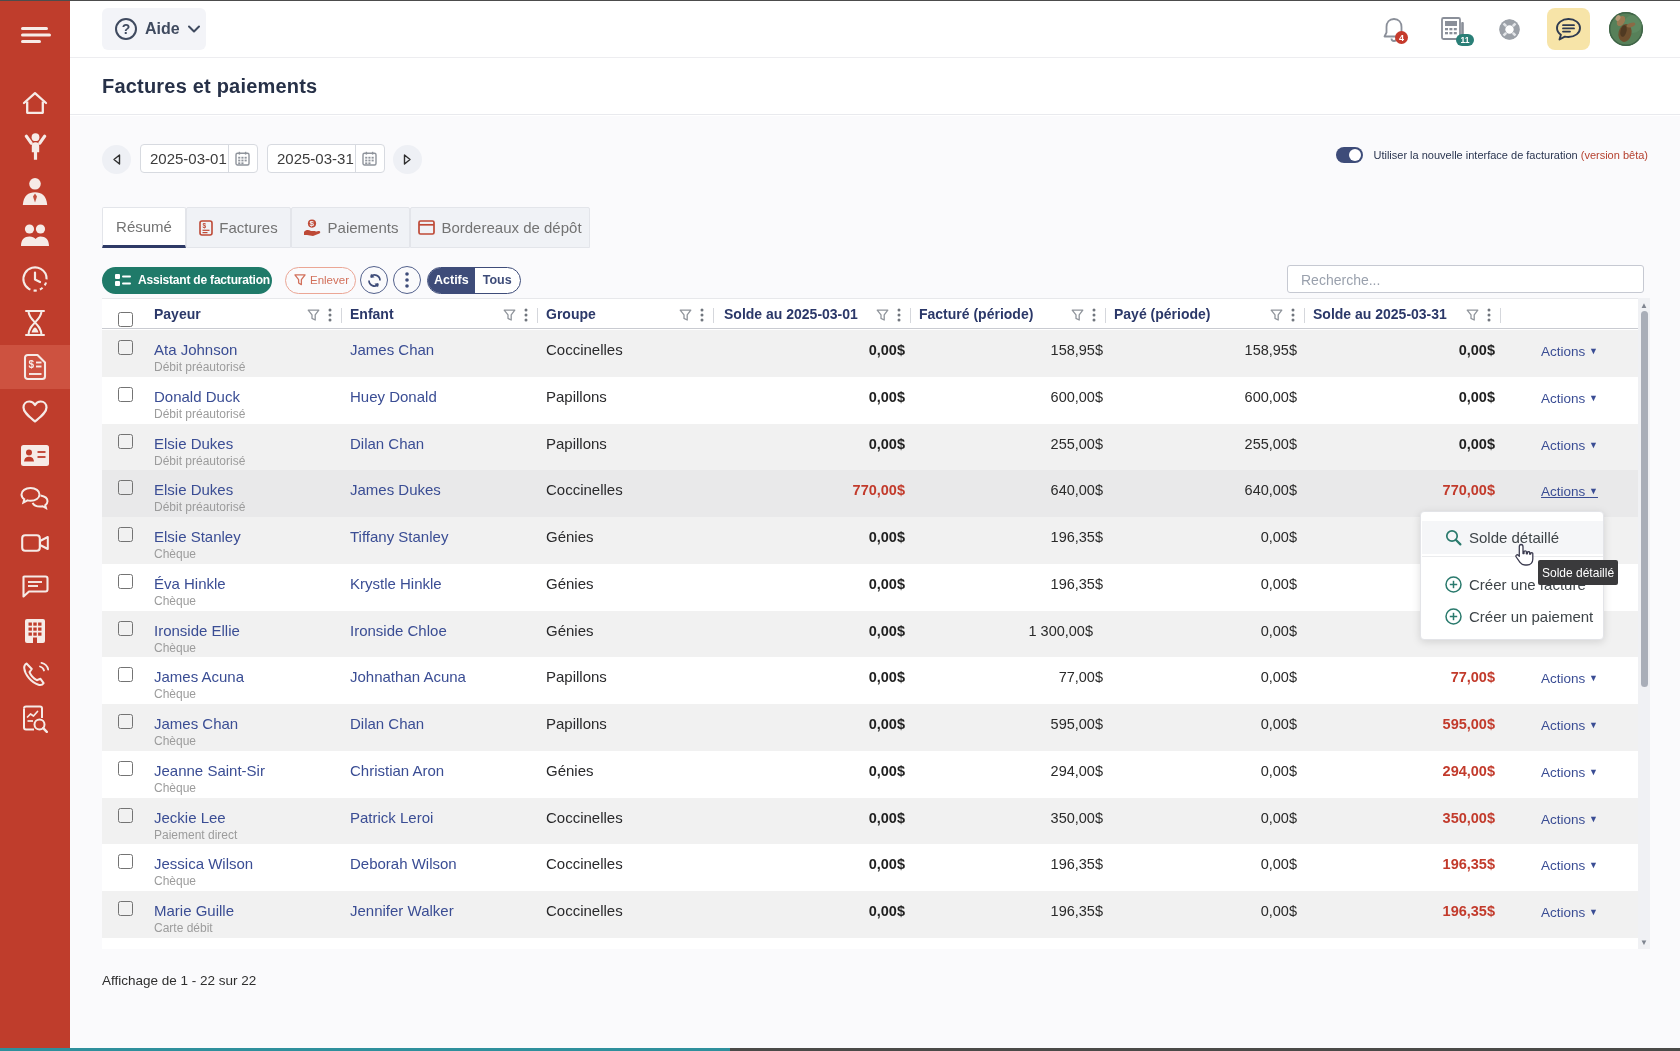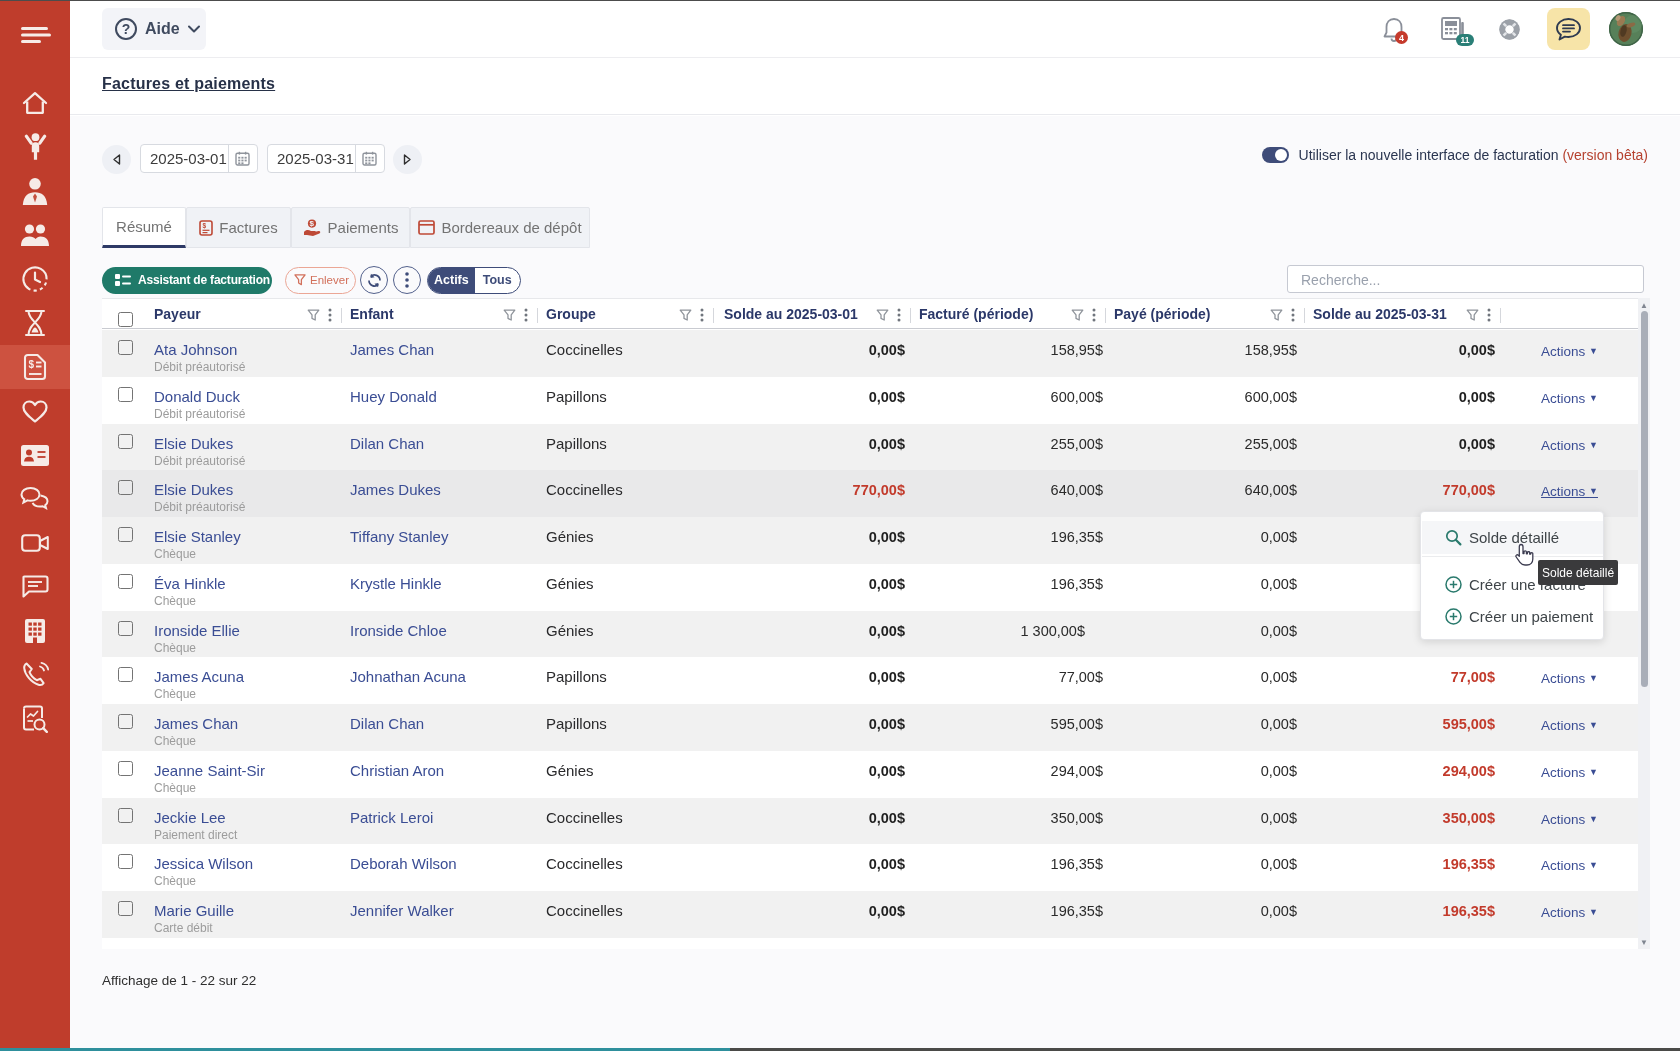--- a/index.html
+++ b/index.html
@@ -20,37 +20,37 @@
 .aide .qm { width:22px; height:22px; border:2px solid #3f4a5f; border-radius:50%; margin-left:13px; display:flex; align-items:center; justify-content:center; font-size:14px; font-weight:bold; color:#3f4a5f; }
 .aide .txt { font-size:16px; font-weight:bold; color:#3f4a5f; margin-left:8px; }
 .aide .chev { margin-left:8px; }
 .ticon { position:absolute; top:0; }
 .badge { position:absolute; border-radius:8px; color:#fff; font-weight:bold; display:flex; align-items:center; justify-content:center; }
 .chatbtn { position:absolute; left:1477px; top:8px; width:43px; height:42px; background:#f7e4a8; border-radius:8px; display:flex; align-items:center; justify-content:center; }
 .avatar { position:absolute; left:1539px; top:12px; width:34px; height:34px; border-radius:50%; overflow:hidden; }
 
 
 .titlebar { position:absolute; left:70px; top:59px; width:1610px; height:56px; background:#fff; border-bottom:1px solid #e9eaee; z-index:3; }
-.titlebar h1 { position:absolute; left:32px; top:16px; font-size:16px; font-weight:bold; color:#273148; letter-spacing:.2px;text-decoration:underline; }
+.titlebar h1 { position:absolute; left:32px; top:16px; font-size:20px; font-weight:bold; color:#273148; letter-spacing:.2px; }
 
 
 .content { position:absolute; left:70px; top:116px; width:1610px; height:935px; background:#fafafc; }
 
 
 .circbtn { position:absolute; width:29px; height:29px; border-radius:50%; background:#eef0f5; display:flex; align-items:center; justify-content:center; }
 .dategrp { position:absolute; height:29px; background:#fff; border:1px solid #d7dae0; border-radius:4px; display:flex; align-items:center; }
 .dategrp .dtxt { font-size:15px; color:#3c3c3c; padding-left:9px; width:88px; white-space:nowrap; overflow:visible; }
 .dategrp .sep { width:1px; height:29px; background:#d7dae0; }
 .dategrp .cal { width:29px; display:flex; align-items:center; justify-content:center; }
 
 
 .togglerow { position:absolute; top:31px; right:32px; display:flex; align-items:center; }
 .switch { width:27px; height:16px; border-radius:8px; background:#3e4c79; position:relative; margin-right:10px; }
 .switch .knob { position:absolute; right:2px; top:2px; width:12px; height:12px; background:#fff; border-radius:50%; }
-.togglerow .lbl { font-size:14px; color:#2a3550; }
+.togglerow .lbl { font-size:11px; color:#2a3550; }
 .togglerow .beta { color:#b5412f; }
 
 
 .tabs { position:absolute; left:32px; top:91px; height:35px; display:flex; }
 .tab { height:41px; border:1px solid #e3e5ea; background:#f0f2f6; display:flex; align-items:center; justify-content:center; font-size:15px; color:#737373; border-radius:2px 2px 0 0; margin-right:0px; }
 .tab svg { margin-right:6px; }
 .tab.active { background:#fff; border-bottom:3px solid #2e3a66; font-weight:normal; }
 
 
 .toolbar { position:absolute; left:32px; top:150px; height:28px; display:flex; align-items:center; }
@@ -751,21 +751,21 @@
   <div class="td" style="width:196px;padding-left:8px;">
             <div class="name" style="position:absolute;left:8px;top:11px;">Ironside Chloe</div>
           </div>
   <div class="td" style="width:176px;padding-left:8px;">
             <div class="grp" style="position:absolute;left:8px;top:11px;">Génies</div>
           </div>
   <div class="td" style="width:197px;">
             <div class="val b" style="position:absolute;right:6px;top:12px;">0,00$</div>
           </div>
   <div class="td" style="width:195px;">
-            <div class="val plain" style="position:absolute;right:21px;top:12px;margin-left:44px;">1 300,00$</div>
+            <div class="val plain" style="position:absolute;right:13px;top:12px;margin-left:44px;">1 300,00$</div>
           </div>
   <div class="td" style="width:199px;">
             <div class="val plain" style="position:absolute;right:8px;top:12px;">0,00$</div>
           </div>
   <div class="td" style="width:196px;">
             <div class="val b" style="position:absolute;right:6px;top:12px;"></div>
           </div>
   <div class="td" style="width:137px;"></div>
 </div>
         <div class="tr ">

